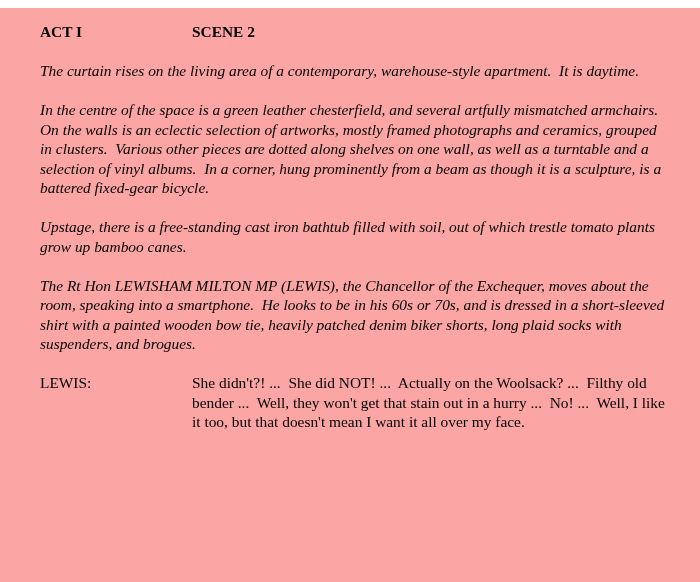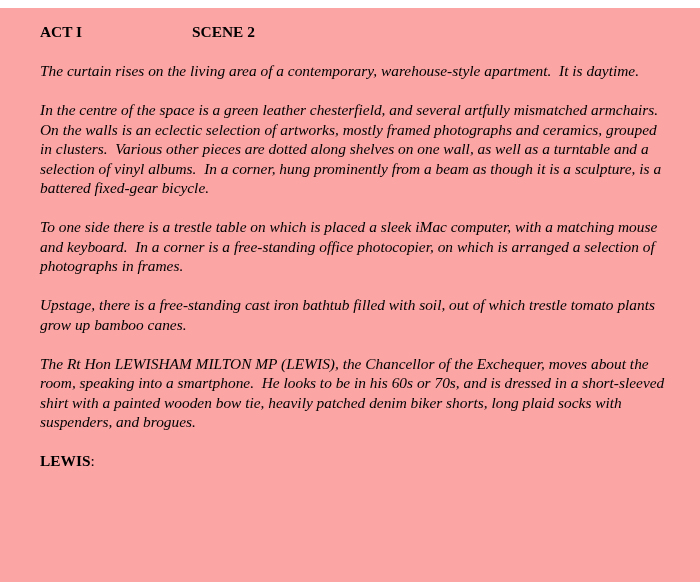--- a/index.html
+++ b/index.html
@@ -36,21 +36,21 @@
   }
   .dialogue-row {
     display: flex;
     margin: 0;
   }
   .dialogue-name {
     width: 152px;
     flex-shrink: 0;
   }
   .dialogue-name .char {
-    font-weight: bold;
+    font-weight: normal;
   }
   .dialogue-name .sep {
     font-weight: normal;
   }
   .speech {
     flex: 1;
     white-space: pre-wrap;
   }
 </style>
 </head>
@@ -61,23 +61,23 @@
   <div class="heading-row">
     <span class="heading-cell-act">ACT I</span>
     <span class="heading-cell-scene">SCENE 2</span>
   </div>
 
   <p class="direction">The curtain rises on the living area of a contemporary, warehouse-style apartment.  It is daytime.</p>
 
   <p class="direction">In the centre of the space is a green leather chesterfield, and several artfully mismatched armchairs.  On the walls is an eclectic selection of artworks, mostly framed photographs and ceramics, grouped in clusters.  Various other pieces are dotted along shelves on one wall, as well as a turntable and a selection of vinyl albums.  In a corner, hung prominently from a beam as though it is a sculpture, is a battered fixed-gear bicycle.</p>
 
 
-  <p class="direction">To one side there is a trestle table on which is placed a sleek iMac computer, with a matching mouse and keyboard.  In a corner is a free-standing office photocopier, on which is arranged a selection of photographs in frames.</p>
 
   <p class="direction">Upstage, there is a free-standing cast iron bathtub filled with soil, out of which trestle tomato plants grow up bamboo canes.</p>
 
   <p class="direction">The Rt Hon LEWISHAM MILTON MP (LEWIS), the Chancellor of the Exchequer, moves about the room, speaking into a smartphone.  He looks to be in his 60s or 70s, and is dressed in a short-sleeved shirt with a painted wooden bow tie, heavily patched denim biker shorts, long plaid socks with suspenders, and brogues.</p>
 
   <div class="dialogue-row">
     <span class="dialogue-name"><span class="char">LEWIS</span><span class="sep">:</span></span>
+    <span class="speech">She didn't?! ...  She did NOT! ...  Actually on the Woolsack? ...  Filthy old bender ...  Well, they won't get that stain out in a hurry ...  No! ...  Well, I like it too, but that doesn't mean I want it all over my face.</span>
   </div>
 
 </div>
 
 </body></html>

